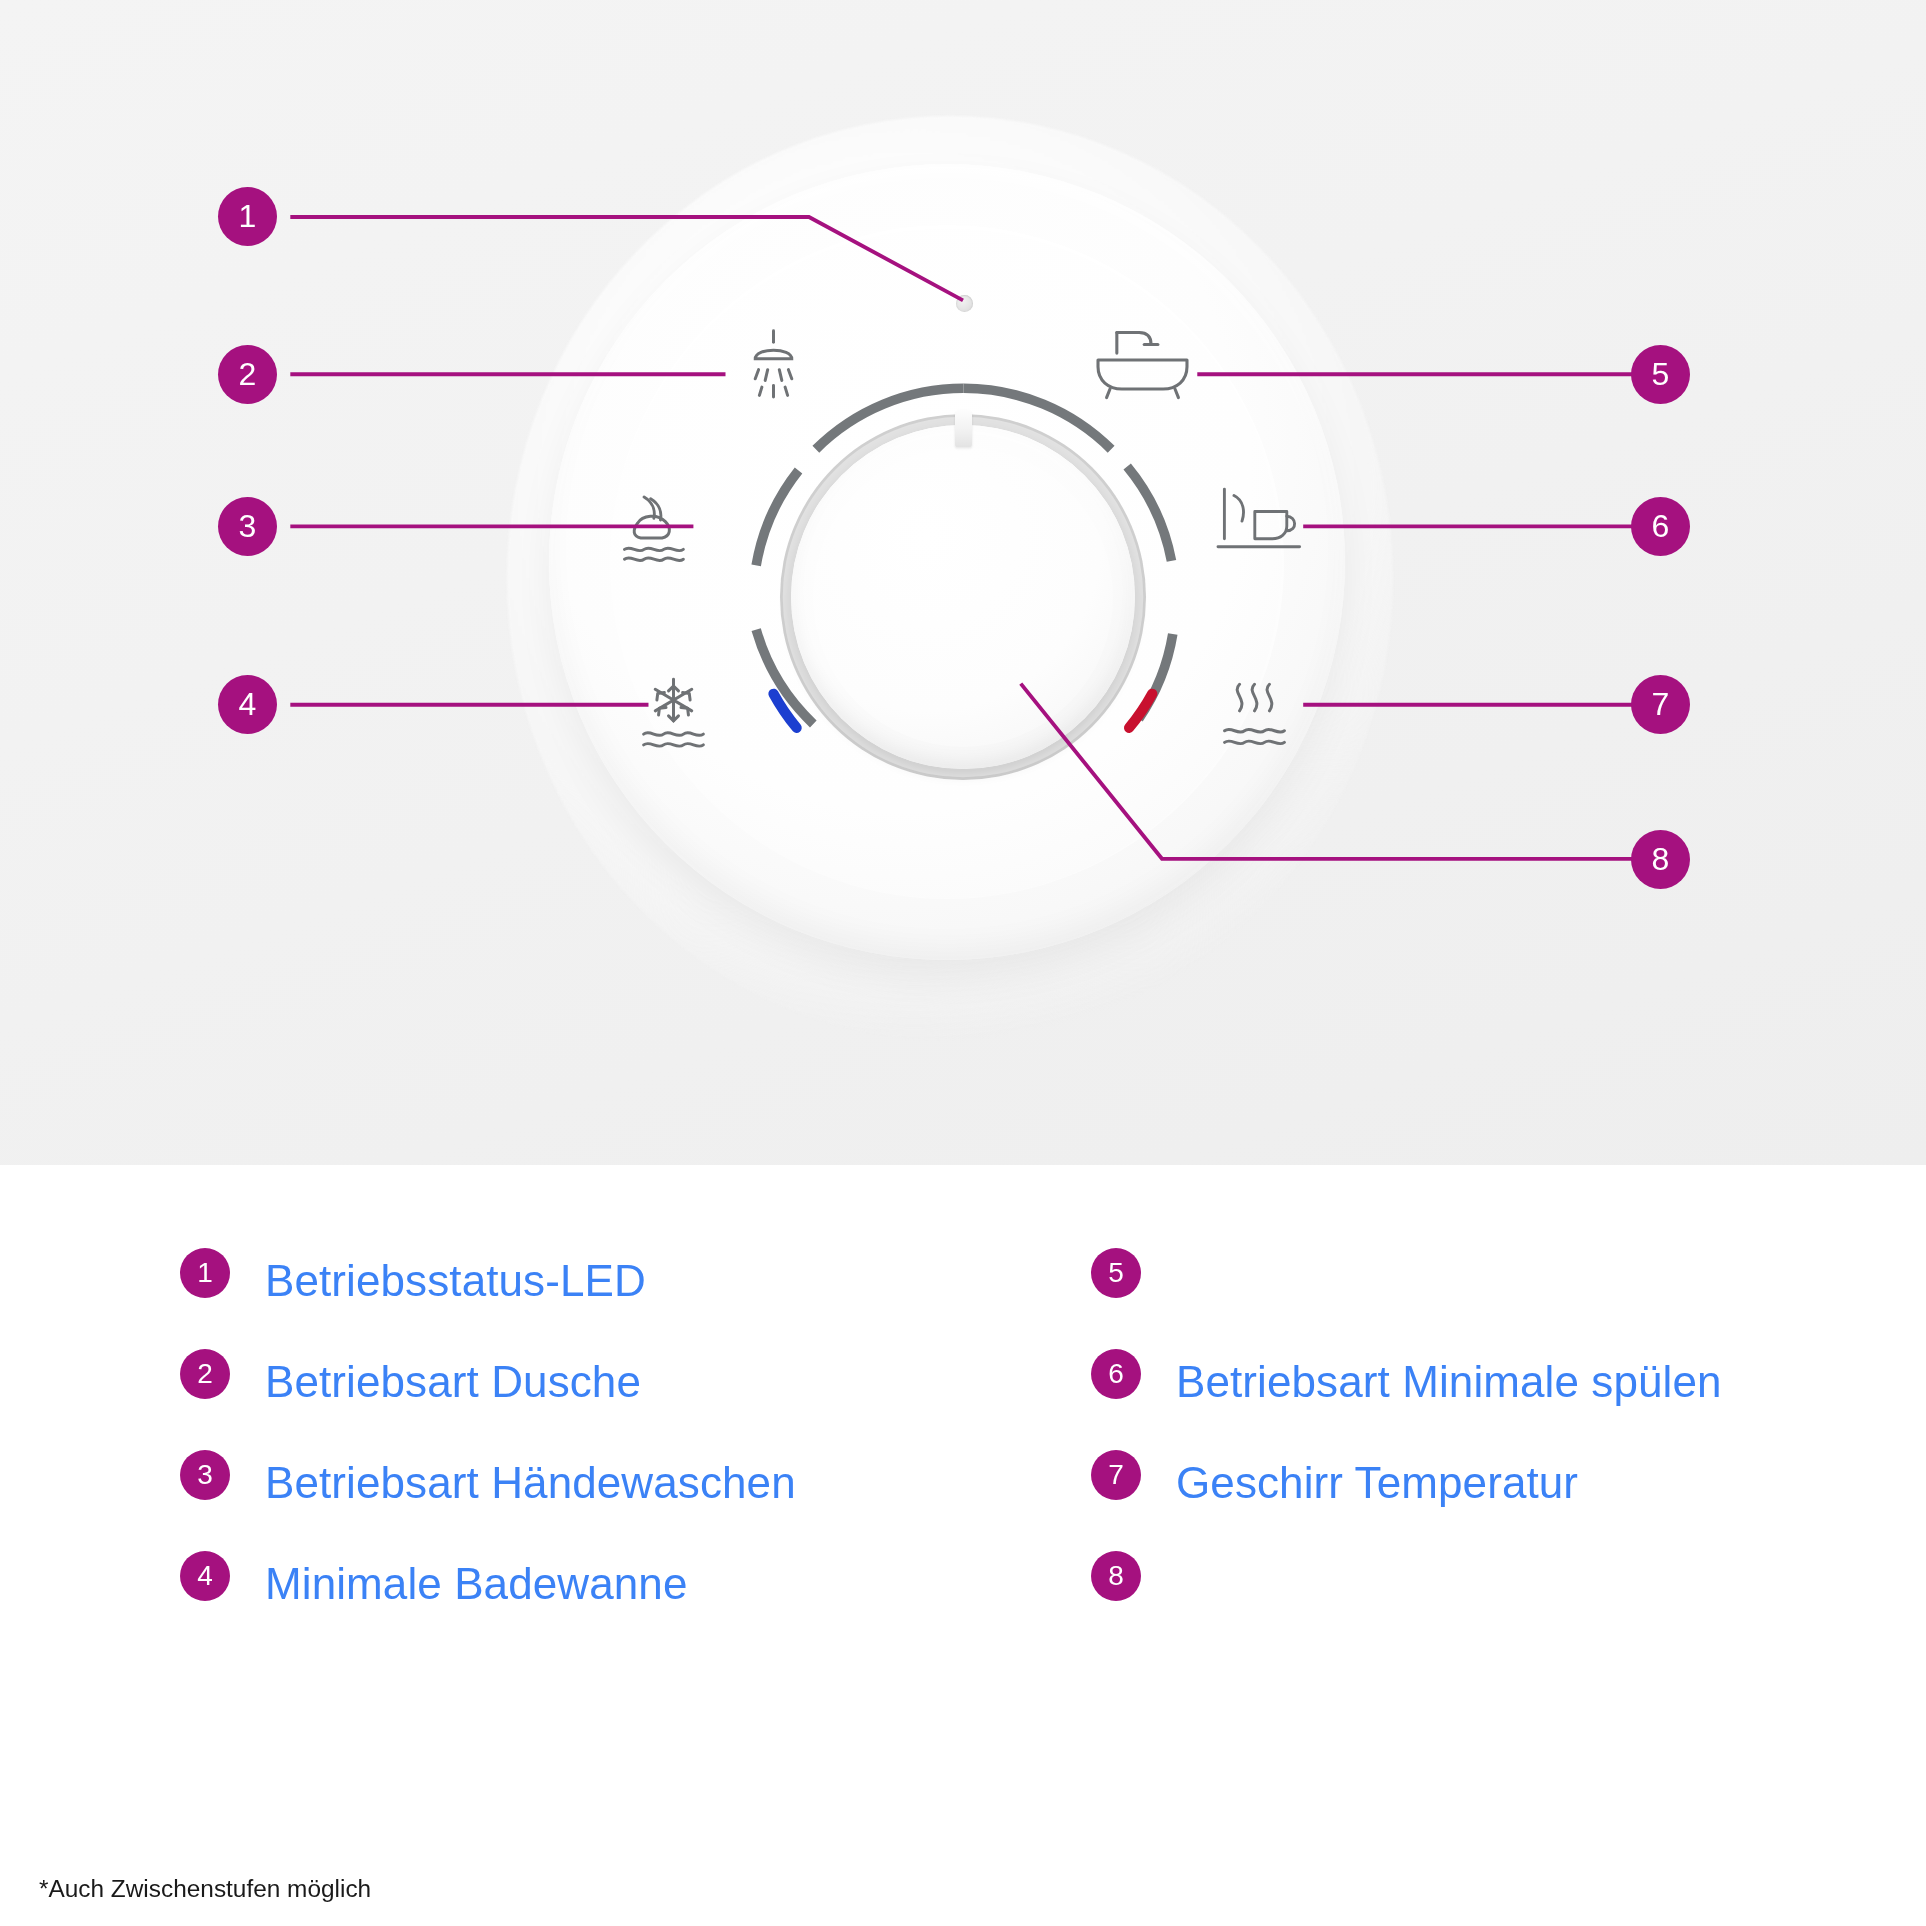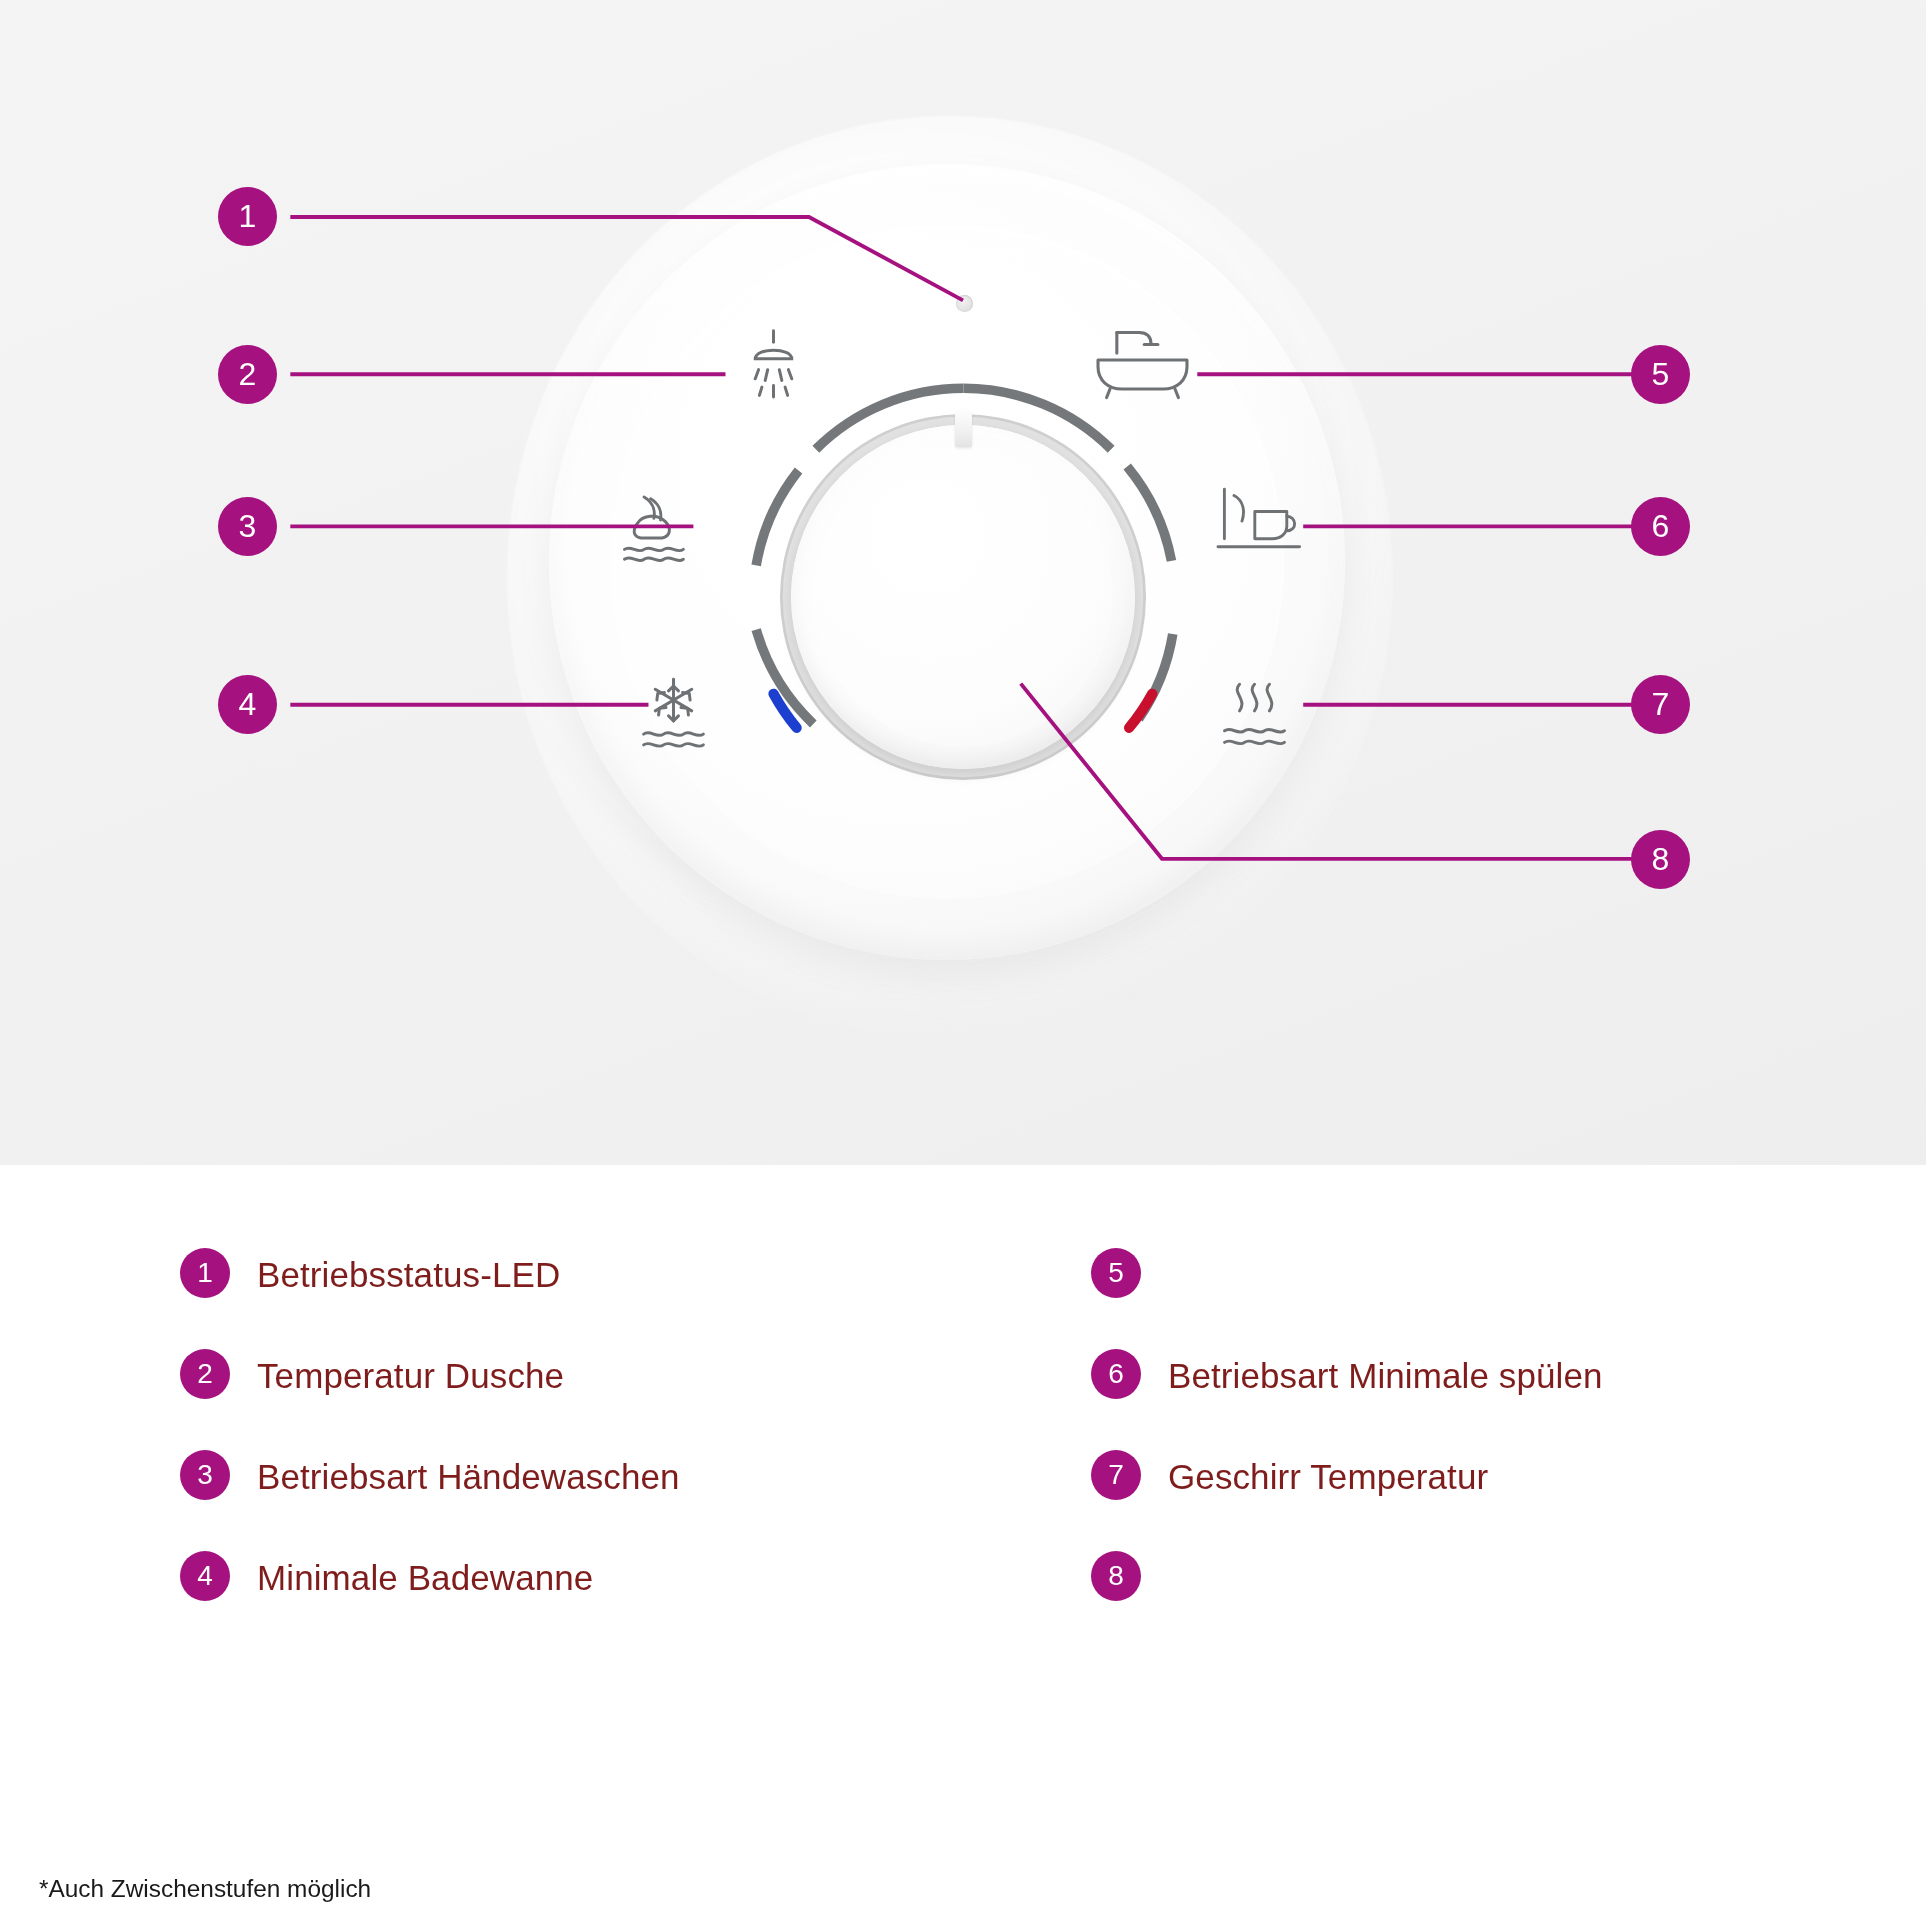--- a/index.html
+++ b/index.html
@@ -157,25 +157,26 @@
     width: 50px; height: 50px;
     border-radius: 50%;
     background: #a5117f;
     color: #fff;
     font-size: 28px;
     line-height: 50px;
     text-align: center;
     margin-right: 27px;
   }
   .legend-text {
-    font-size: 35px;
-    color: #7f1d1d;
+    font-size: 44px;
+    color: #3b82f6;
     line-height: 1.28;
     padding-top: 4.5px;
     letter-spacing: 0.1px;
+    margin-left: 8px;
   }
   .footnote {
     position: absolute;
     left: 39px;
     top: 710px;
     font-size: 24.4px;
     color: #1a1a1a;
   }
 </style>
 </head>
@@ -307,21 +308,21 @@
 
   <div class="legend-panel">
 
     <div class="legend-col left">
       <div class="legend-item">
         <div class="legend-badge">1</div>
         <div class="legend-text">Betriebsstatus-LED</div>
       </div>
       <div class="legend-item">
         <div class="legend-badge">2</div>
-        <div class="legend-text">Temperatur Dusche</div>
+        <div class="legend-text">Betriebsart Dusche</div>
       </div>
       <div class="legend-item">
         <div class="legend-badge">3</div>
         <div class="legend-text">Betriebsart Händewaschen</div>
       </div>
       <div class="legend-item">
         <div class="legend-badge">4</div>
         <div class="legend-text">Minimale Badewanne</div>
       </div>
     </div>

